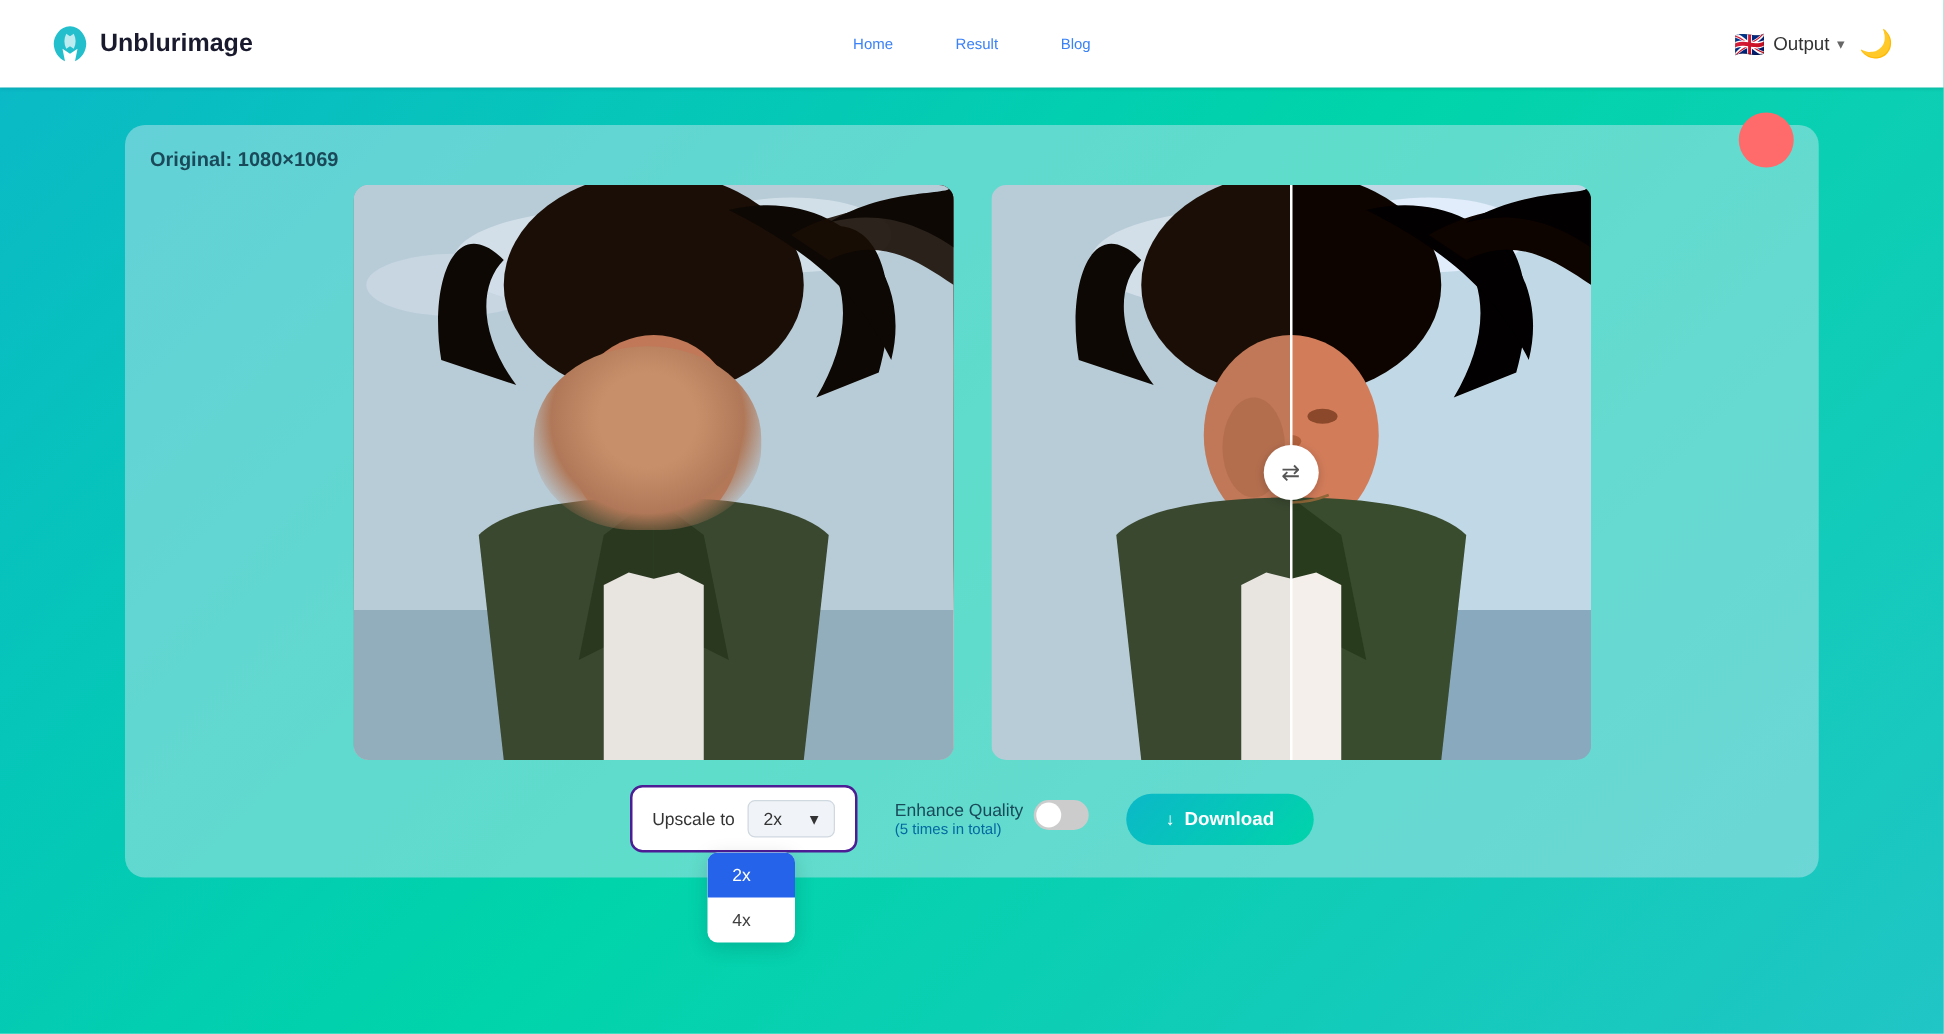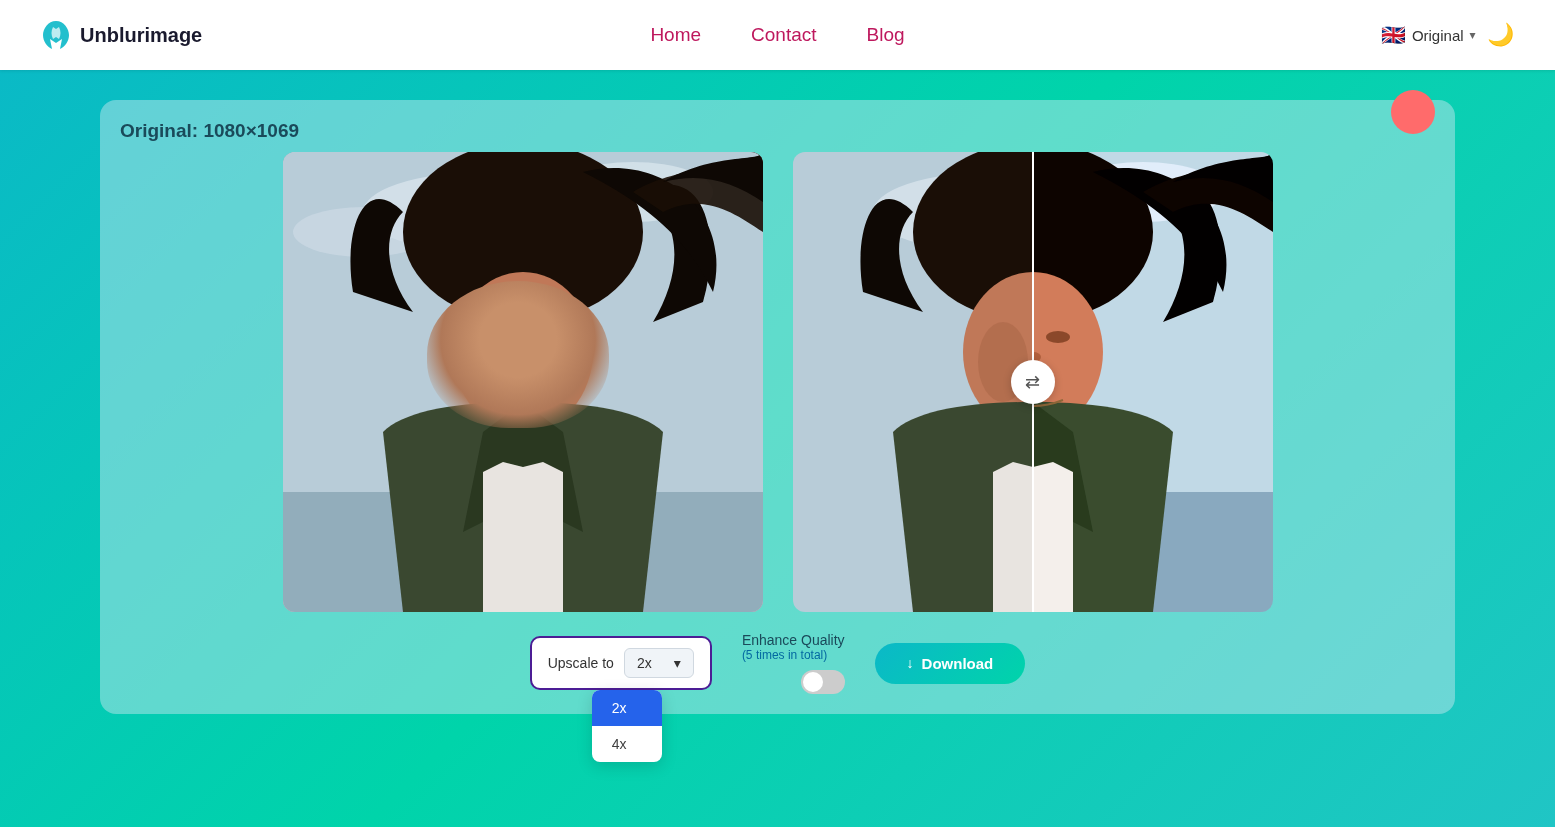--- a/index.html
+++ b/index.html
@@ -37,22 +37,22 @@
       color: #1a1a2e;
     }
     .nav {
       display: flex;
       gap: 50px;
       position: absolute;
       left: 50%;
       transform: translateX(-50%);
     }
     .nav-item {
-      font-size: 19px;
-      color: #be185d;
+      font-size: 12px;
+      color: #3b82f6;
       cursor: pointer;
       text-decoration: none;
       padding: 4px 0;
     }
     .header-right {
       display: flex;
       align-items: center;
       gap: 12px;
     }
     .lang-selector {
@@ -89,21 +89,21 @@
       justify-content: center;
       margin-bottom: 20px;
     }
 
     .image-panel {
       flex: 1;
       max-width: 480px;
     }
 
     .panel-label {
-      font-size: 19px;
+      font-size: 16px;
       font-weight: 600;
       color: #1a4a5a;
       margin-bottom: 10px;
     }
 
     .image-wrapper {
       border-radius: 12px;
       overflow: hidden;
       position: relative;
       height: 460px;
@@ -275,23 +275,22 @@
       color: #404040;
     }
 
     .dropdown-item.selected {
       background: #2563eb;
       color: white;
     }
 
     .enhance-group {
       display: flex;
-      align-items: flex-end;
+      align-items: flex-start;
       gap: 8px;
-      flex-direction: column;
     }
 
     .enhance-label {
       font-size: 14px;
       color: #1a4a5a;
       font-weight: 500;
     }
 
     .enhance-sublabel {
       font-size: 12px;
@@ -363,28 +362,28 @@
   <div class="logo-area">
     <svg class="logo-icon" viewBox="0 0 32 32">
       <path d="M16 2 C8 2 3 10 3 16 C3 22 7 28 12 30 L10 20 L16 24 L22 20 L20 30 C25 28 29 22 29 16 C29 10 24 2 16 2Z" fill="#0bb8c8" opacity="0.9"></path>
       <path d="M13 8 C11 12 11 16 13 20 L16 18 L19 20 C21 16 21 12 19 8 L16 10Z" fill="white" opacity="0.7"></path>
     </svg>
     <span class="logo-text">Unblurimage</span>
   </div>
 
   <nav class="nav">
     <a class="nav-item">Home</a>
-    <a class="nav-item">Contact</a>
+    <a class="nav-item">Result</a>
     <a class="nav-item">Blog</a>
   </nav>
 
   <div class="header-right">
     <div class="lang-selector">
       <span class="flag">🇬🇧</span>
-      <span>Original</span>
+      <span>Output</span>
       <span class="chevron-down">▾</span>
     </div>
     <span class="theme-toggle">🌙</span>
   </div>
 </header>
 
 <main class="main-content">
 
   <div class="panel-wrapper">
 

